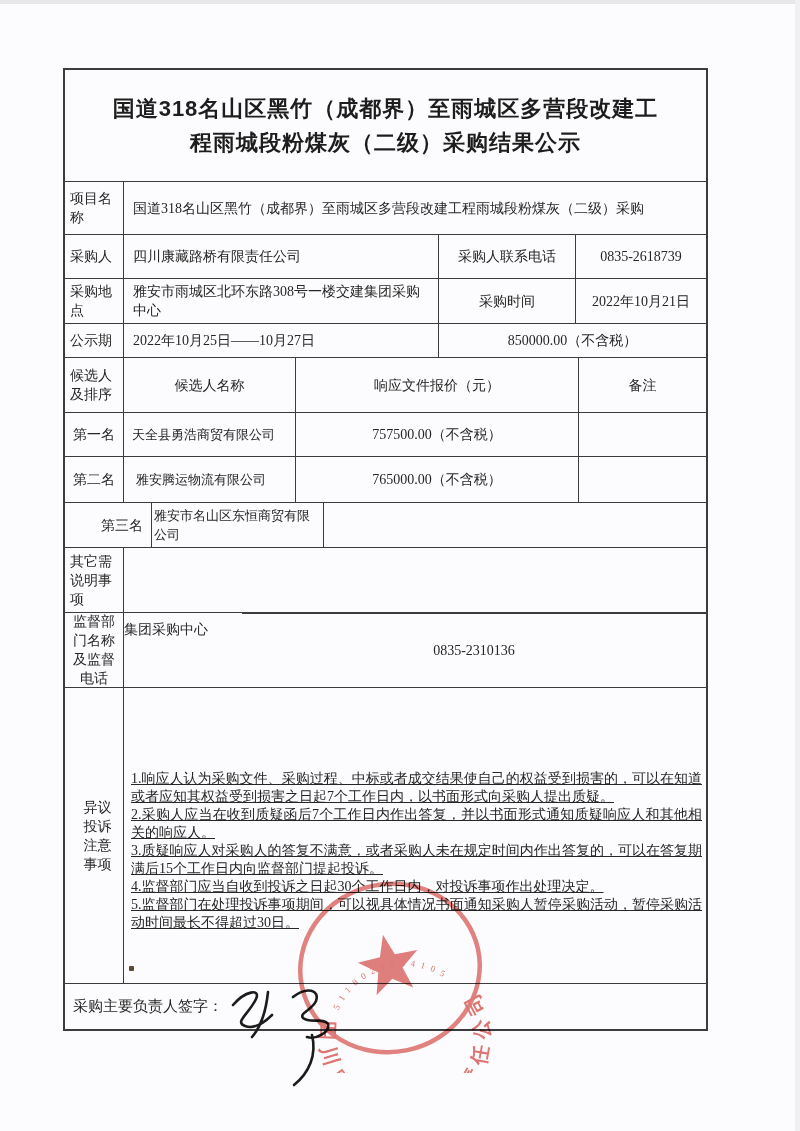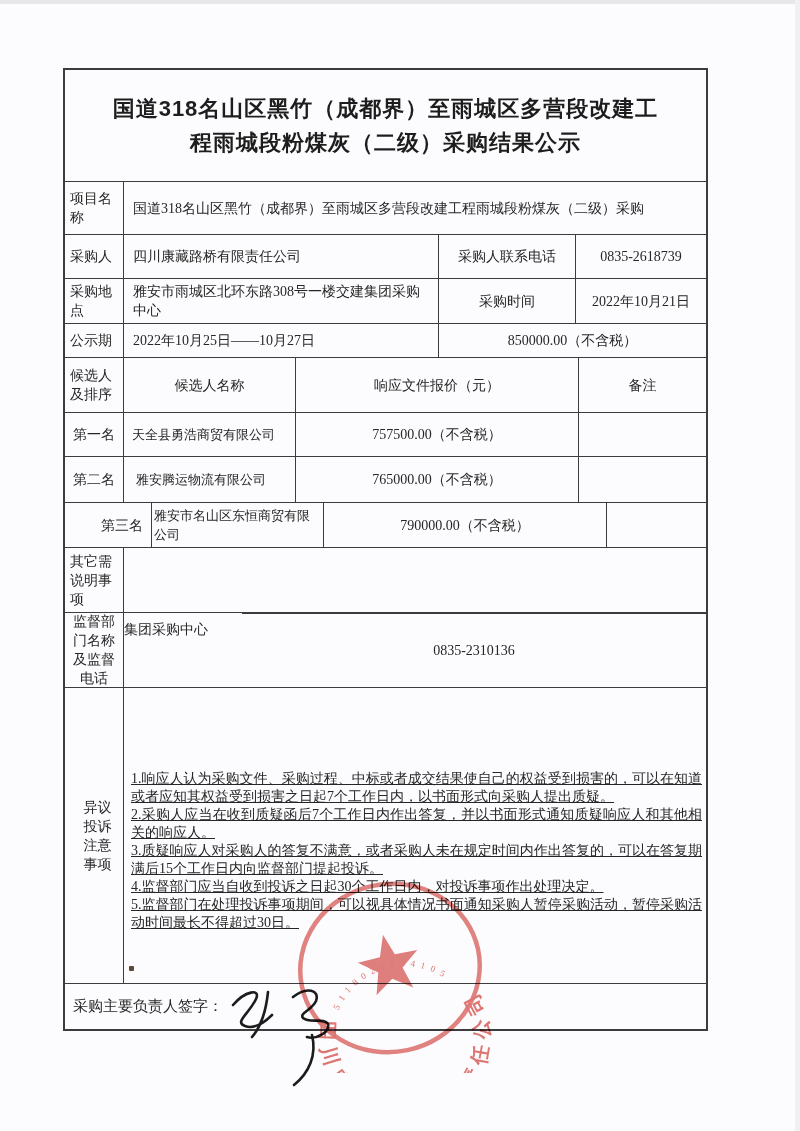--- a/index.html
+++ b/index.html
@@ -158,21 +158,20 @@
     <div class="trow h-cand2">
       <div class="cell firstcol label-cell center" style="justify-content:center;">第二名</div>
       <div class="cell w-cand-name" style="padding-left:12px;">雅安腾运物流有限公司</div>
       <div class="cell w-cand-bid center">765000.00（不含税）</div>
       <div class="cell w-cand-note"></div>
     </div>
 
     <div class="trow h-cand3">
       <div class="cell firstcol label-cell center" style="justify-content:center;margin-left:28px;">第三名</div>
       <div class="cell w-cand-name" style="padding-left:2px; padding-right:2px;">雅安市名山区东恒商贸有限公司</div>
-      <div class="cell w-cand-bid center">790000.00（不含税）</div>
       <div class="cell w-cand-note"></div>
     </div>
 
     <div class="trow h-other">
       <div class="cell firstcol label-cell">其它需说明事项</div>
       <div class="cell flex1"></div>
     </div>
 
     <div class="trow h-supervision">
       <div class="cell firstcol label-cell center" style="text-align:center;">监督部门名称及监督电话</div>

